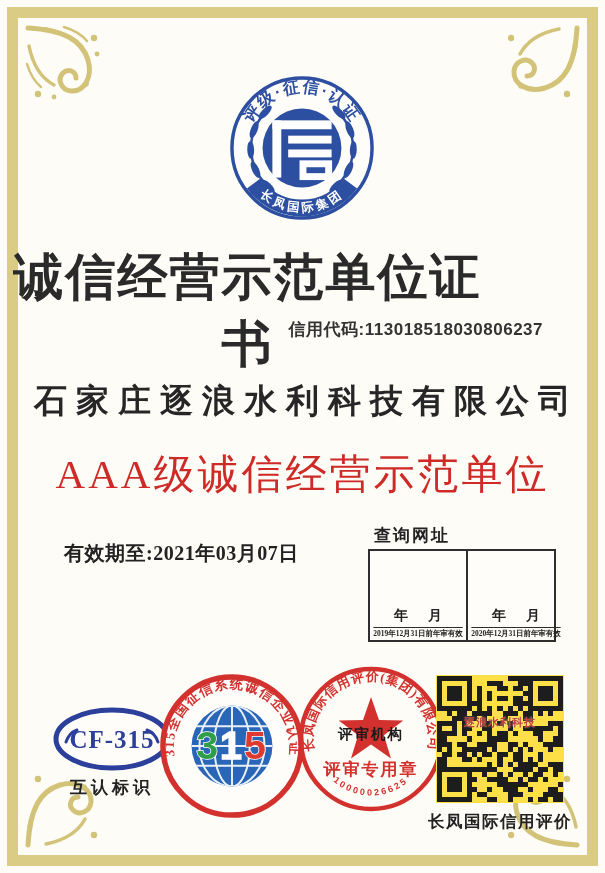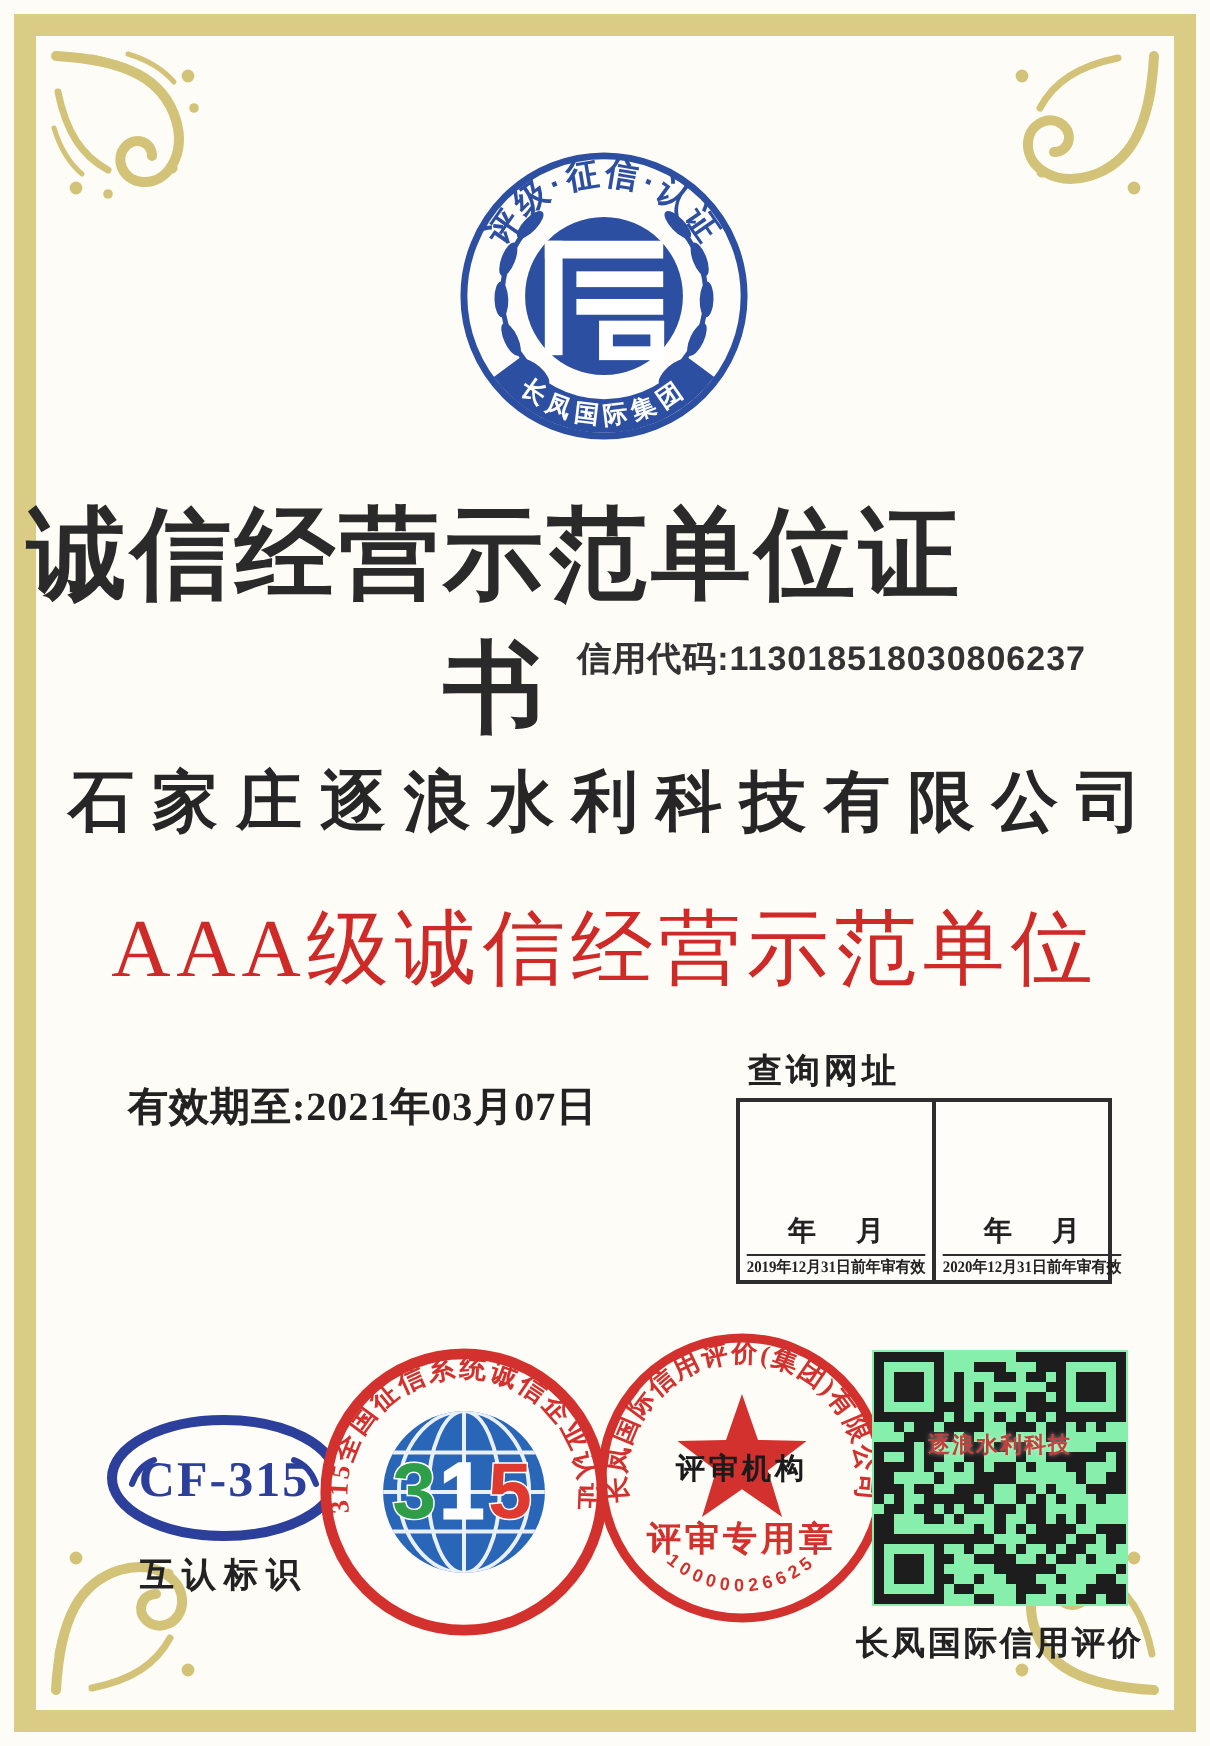--- a/index.html
+++ b/index.html
@@ -41,21 +41,21 @@
          font-size:14px;font-weight:700;color:#222;}
   .ar-note{border-top:1.5px solid #2e2e2e;font-size:8px;font-weight:700;color:#222;
            text-align:center;line-height:12px;white-space:nowrap;transform:scaleX(.93);}
 
   .cf-badge{position:absolute;left:50px;top:706px;width:124px;height:68px;}
   .mutual-label{position:absolute;left:46px;top:776px;width:132px;text-align:center;
                 font-size:17px;font-weight:700;letter-spacing:4px;color:#222;}
   .globe{position:absolute;left:158px;top:672px;width:148px;height:148px;}
   .stamp{position:absolute;left:296px;top:664px;width:150px;height:150px;}
 
-  .qr-wrap{position:absolute;left:436px;top:675px;width:128px;height:128px;background:#86efac;}
+  .qr-wrap{position:absolute;left:436px;top:675px;width:128px;height:128px;background:#fde047;}
   .qr{position:absolute;inset:1px;display:grid;
       grid-template-rows:repeat(25,1fr);grid-template-columns:repeat(25,1fr);}
   .qm{background:transparent;}
   .qm.b{background:#1d1d1d;}
   .qr-overlay{position:absolute;left:0;top:40px;width:128px;text-align:center;
               font-size:11px;font-weight:700;color:#c2403c;letter-spacing:1px;
               text-shadow:0 0 2px rgba(255,255,255,.5);}
   .qr-caption{position:absolute;left:428px;top:811px;width:144px;text-align:center;
               font-size:16.5px;font-weight:700;letter-spacing:1.5px;color:#222;}
 </style>

